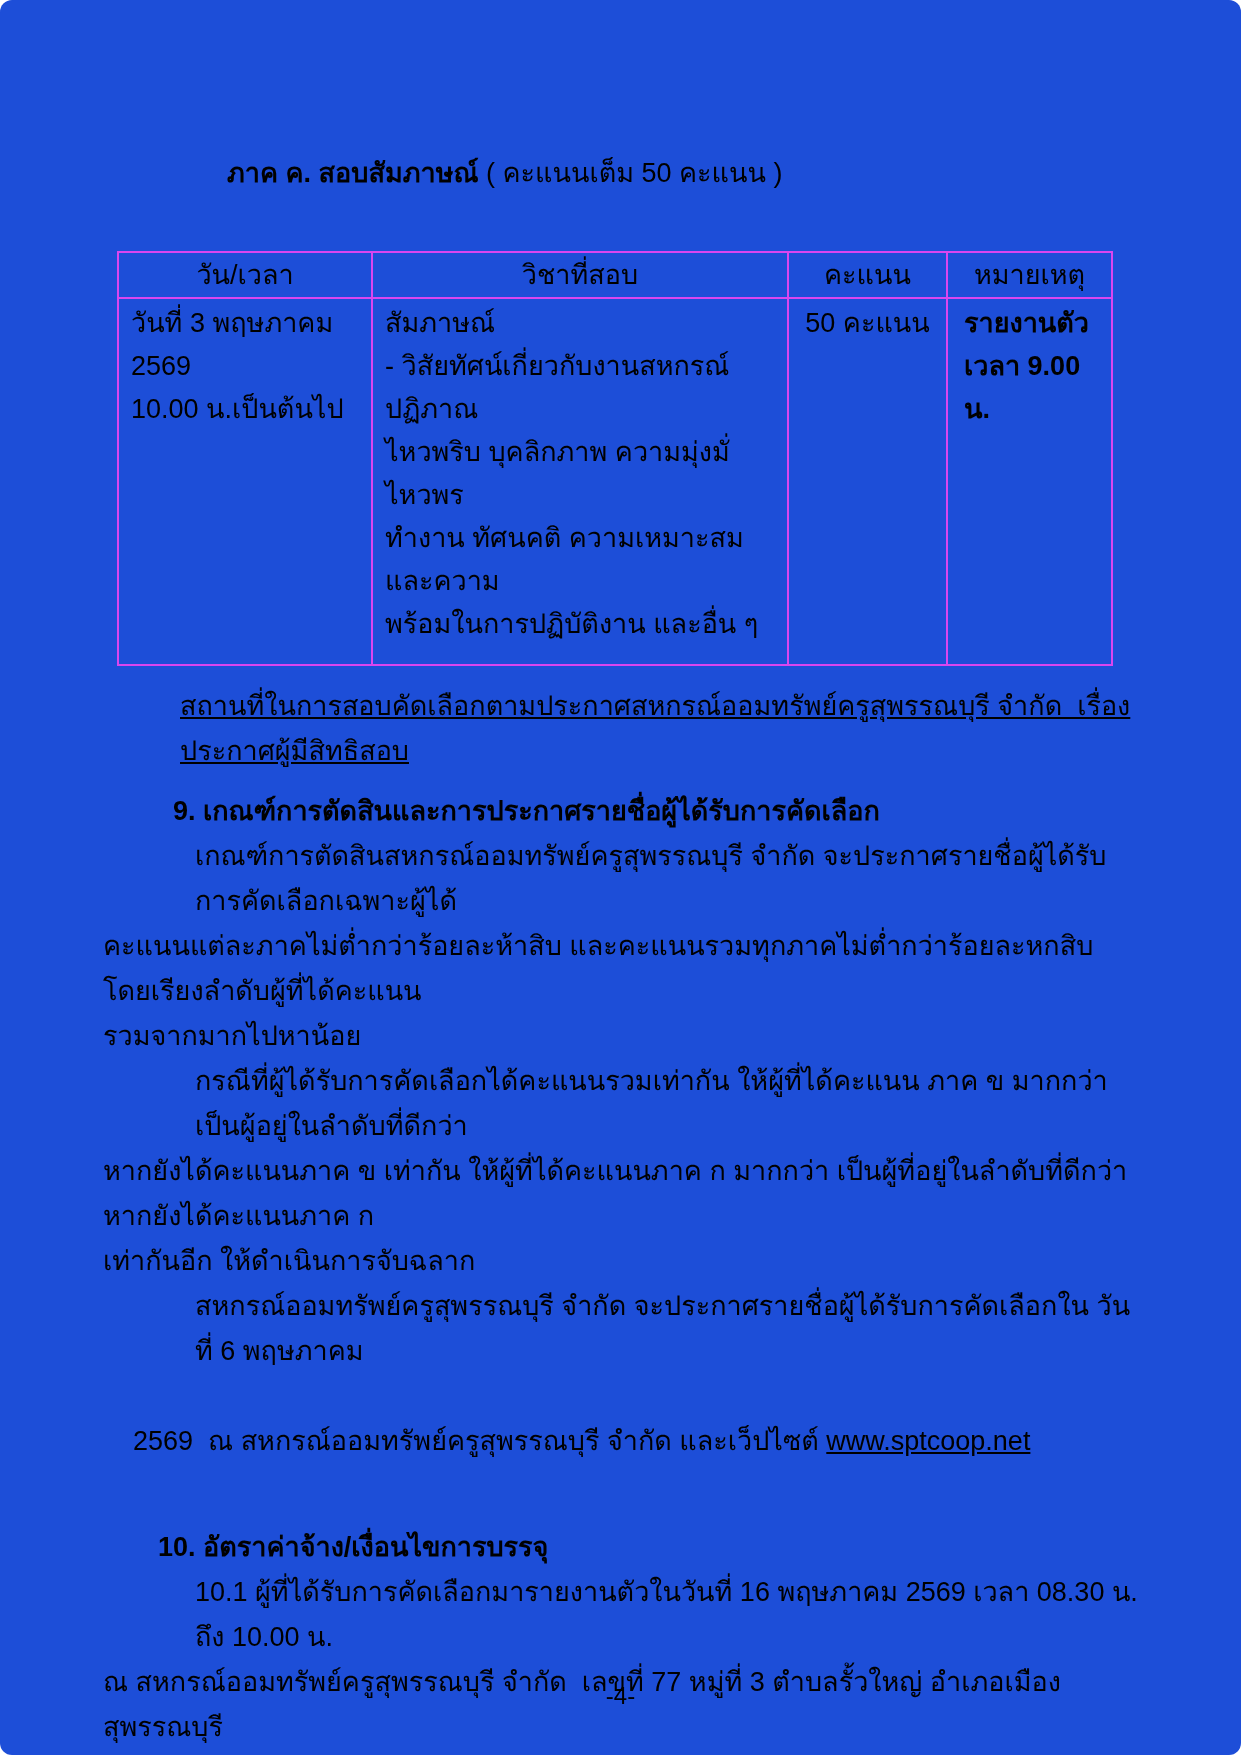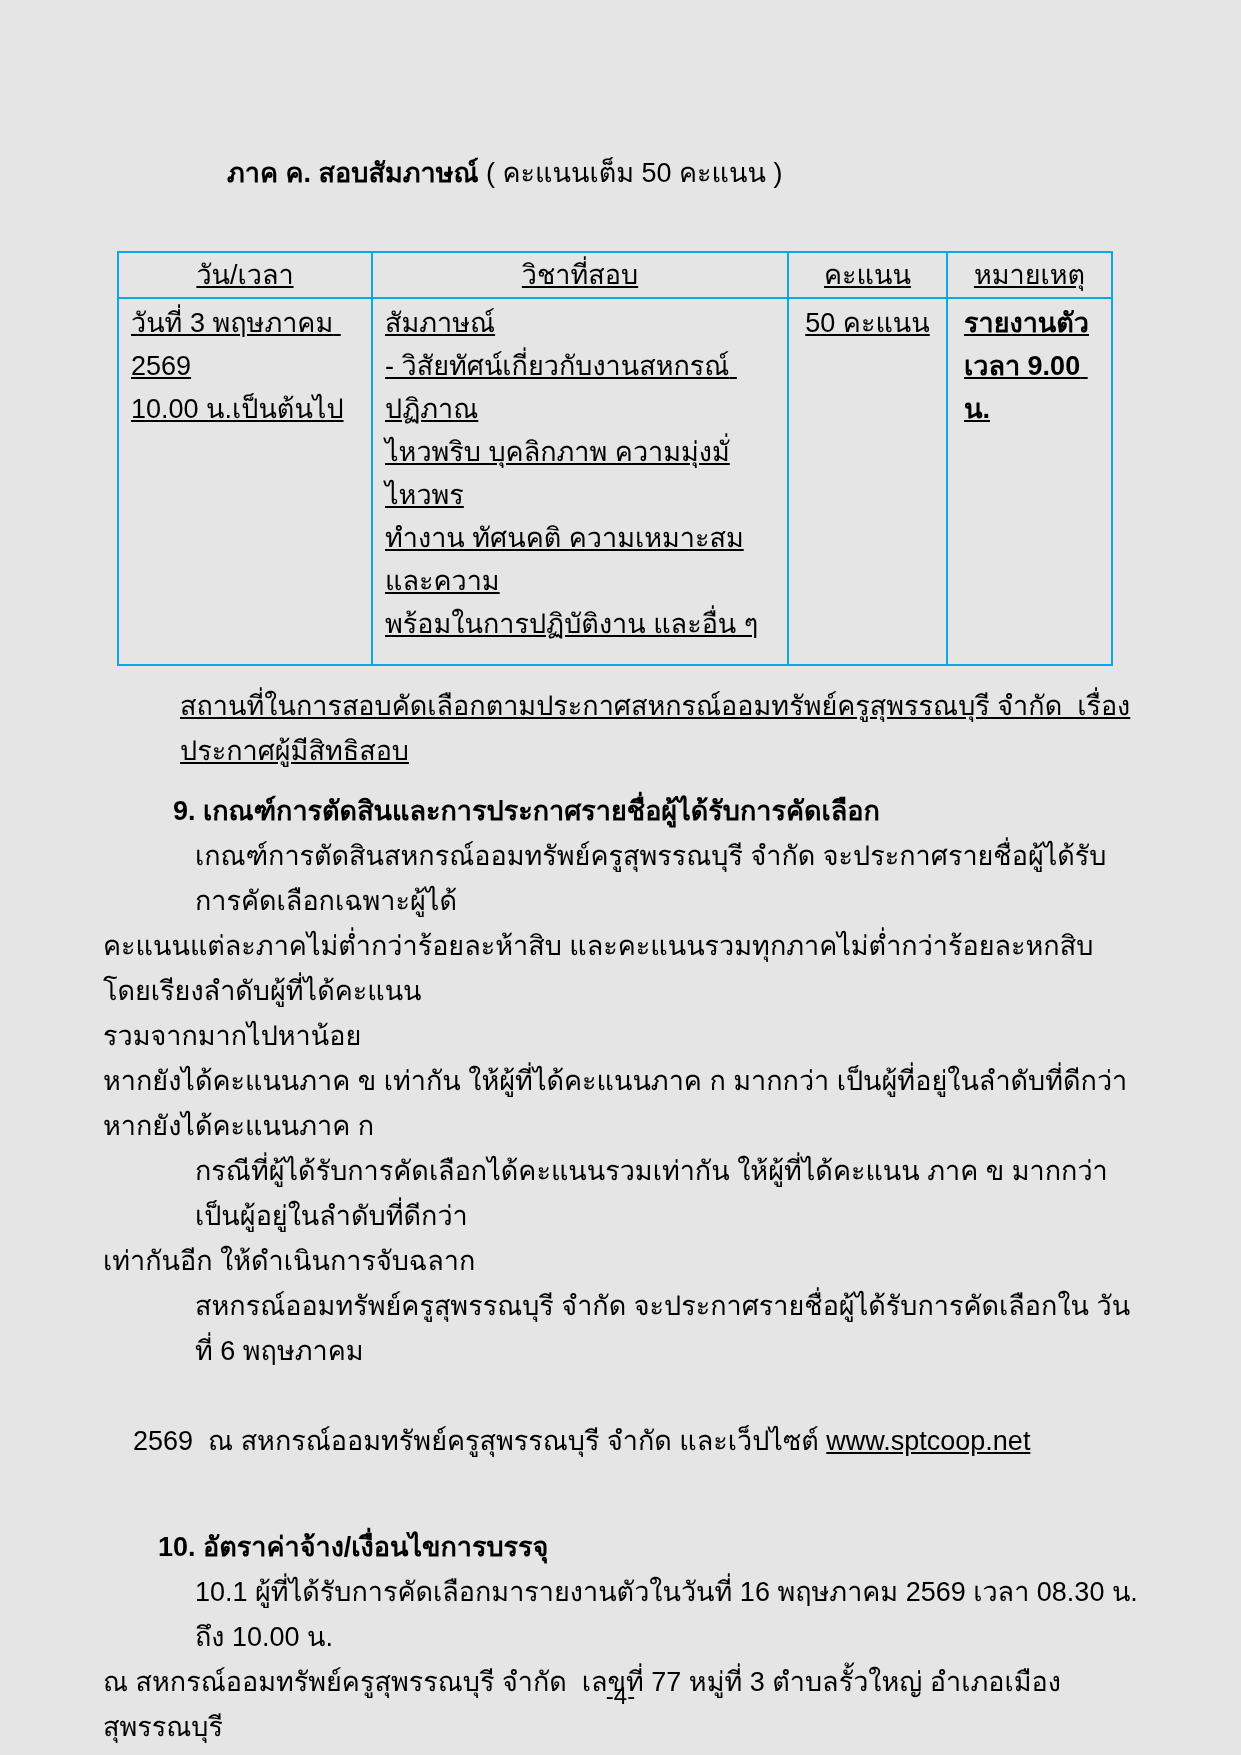--- a/index.html
+++ b/index.html
@@ -1,45 +1,45 @@
 <!DOCTYPE html>
 <html><head>
 <meta charset="utf-8">
 <style>
   html,body { margin:0; padding:0; background:#ffffff; }
   .page {
     position:relative;
     width:1241px; height:1755px;
-    background:#e5e5e5;
+    background:#1d4ed8;
     color:#000000;
     font-family:"Liberation Sans", sans-serif;
     font-size:27px;
     box-sizing:border-box;
     padding:106px 100px 0 103px;
     overflow:hidden;
+    border-radius:12px;
   }
   .line { line-height:45px; white-space:pre-wrap; }
   .b { font-weight:bold; }
   .heading-line { margin-left:94px; }
   .sec9-head { margin-left:70px; margin-top:15px; }
   .sec10-head { margin-left:55px; margin-top:16px; }
   .ind { margin-left:92px; }          
   .ind-note { margin-left:77px; margin-top:18px;text-decoration:underline; }
   .exam-table {
     width:994px;
     margin:10px 0 0 14px;
     border-collapse:collapse;
     table-layout:fixed;
   }
   .exam-table th, .exam-table td {
-    border:2px solid #0ea5e9;
+    border:2px solid #d946ef;
     font-weight:normal;
     vertical-align:top;
     box-sizing:border-box;
-    text-decoration:underline;
   }
   .exam-table th {
     height:44px;
     text-align:center;
     padding:2px 6px;
     line-height:40px;
     white-space:pre-wrap;
   }
   .exam-table td { padding:3px 12px 18px 12px; }
   .cell-line { line-height:43px; white-space:pre-wrap; }
@@ -102,22 +102,22 @@
       </tr>
     </tbody>
   </table>
 
   <div class="line ind-note">สถานที่ในการสอบคัดเลือกตามประกาศสหกรณ์ออมทรัพย์ครูสุพรรณบุรี จำกัด  เรื่องประกาศผู้มีสิทธิสอบ</div>
 
   <div class="line b sec9-head">9. เกณฑ์การตัดสินและการประกาศรายชื่อผู้ได้รับการคัดเลือก</div>
   <div class="line ind">เกณฑ์การตัดสินสหกรณ์ออมทรัพย์ครูสุพรรณบุรี จำกัด จะประกาศรายชื่อผู้ได้รับการคัดเลือกเฉพาะผู้ได้</div>
   <div class="line">คะแนนแต่ละภาคไม่ต่ำกว่าร้อยละห้าสิบ และคะแนนรวมทุกภาคไม่ต่ำกว่าร้อยละหกสิบ โดยเรียงลำดับผู้ที่ได้คะแนน</div>
   <div class="line">รวมจากมากไปหาน้อย</div>
+  <div class="line ind">กรณีที่ผู้ได้รับการคัดเลือกได้คะแนนรวมเท่ากัน ให้ผู้ที่ได้คะแนน ภาค ข มากกว่าเป็นผู้อยู่ในลำดับที่ดีกว่า</div>
   <div class="line">หากยังได้คะแนนภาค ข เท่ากัน ให้ผู้ที่ได้คะแนนภาค ก มากกว่า เป็นผู้ที่อยู่ในลำดับที่ดีกว่า หากยังได้คะแนนภาค ก</div>
-  <div class="line ind">กรณีที่ผู้ได้รับการคัดเลือกได้คะแนนรวมเท่ากัน ให้ผู้ที่ได้คะแนน ภาค ข มากกว่าเป็นผู้อยู่ในลำดับที่ดีกว่า</div>
   <div class="line">เท่ากันอีก ให้ดำเนินการจับฉลาก</div>
   <div class="line ind">สหกรณ์ออมทรัพย์ครูสุพรรณบุรี จำกัด จะประกาศรายชื่อผู้ได้รับการคัดเลือกใน วันที่ 6 พฤษภาคม</div>
   <div class="line">
     <span>2569  ณ สหกรณ์ออมทรัพย์ครูสุพรรณบุรี จำกัด และเว็ปไซต์ </span><span class="website-link">www.sptcoop.net</span>
   </div>
 
   <div class="line b sec10-head">10. อัตราค่าจ้าง/เงื่อนไขการบรรจุ</div>
   <div class="line ind">10.1 ผู้ที่ได้รับการคัดเลือกมารายงานตัวในวันที่ 16 พฤษภาคม 2569 เวลา 08.30 น. ถึง 10.00 น.</div>
   <div class="line">ณ สหกรณ์ออมทรัพย์ครูสุพรรณบุรี จำกัด  เลขที่ 77 หมู่ที่ 3 ตำบลรั้วใหญ่ อำเภอเมืองสุพรรณบุรี</div>
   <div class="line">จังหวัดสุพรรณบุรี</div>

